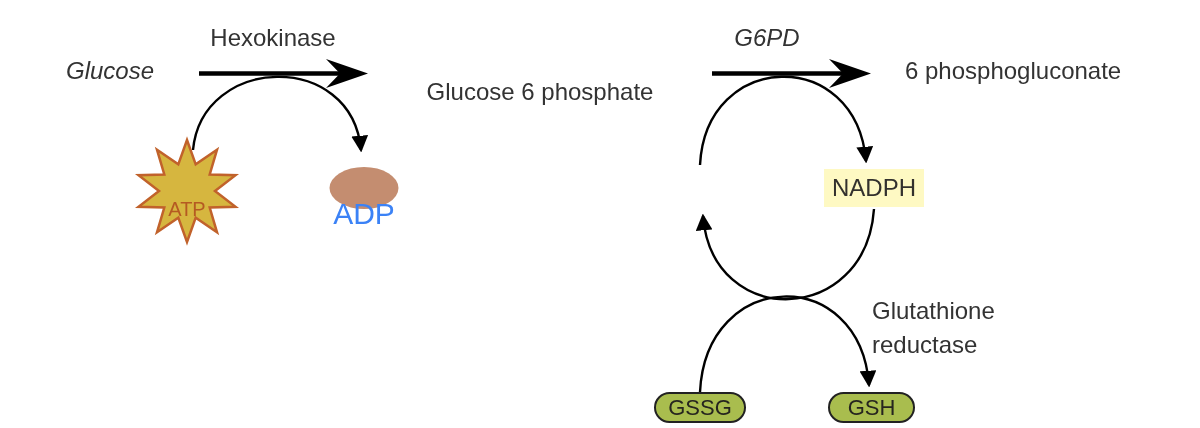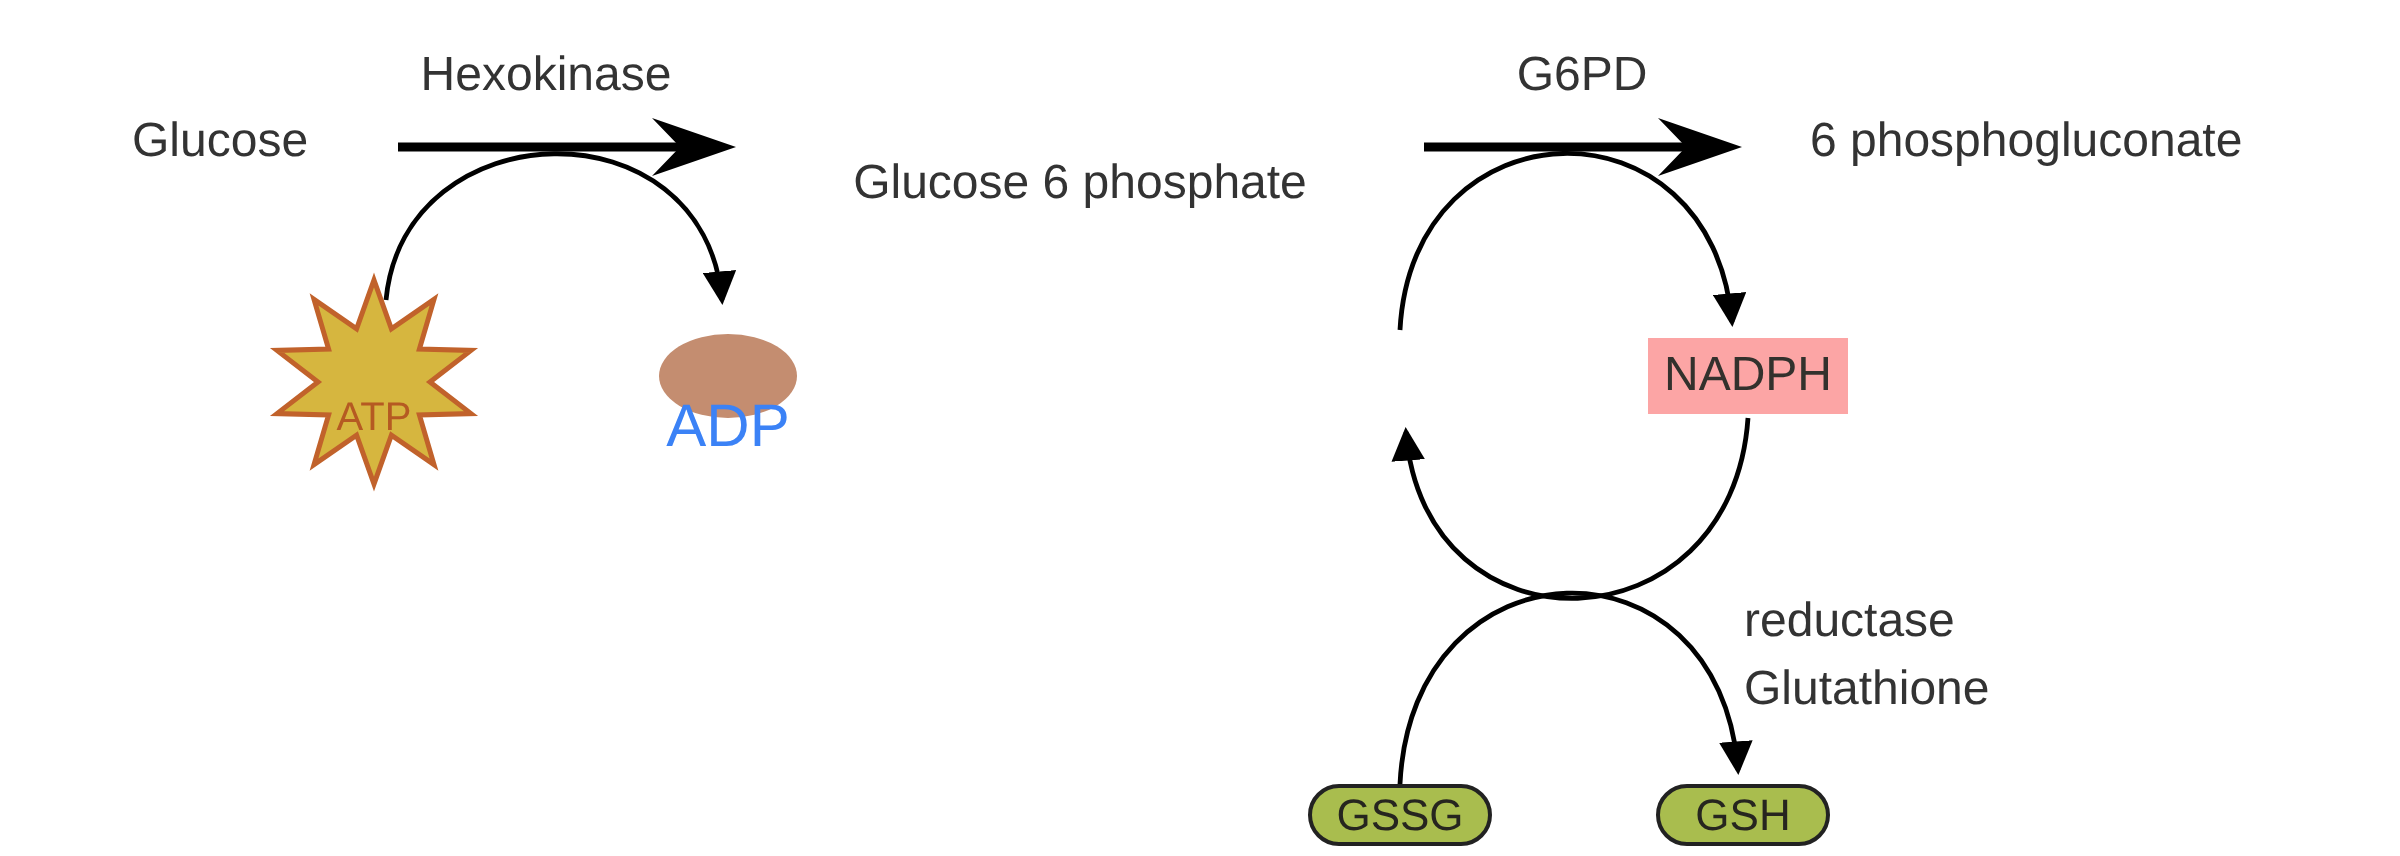--- a/index.html
+++ b/index.html
@@ -62,35 +62,35 @@
     <path d="M 874 209 C 866 326, 712 330, 703 216" fill="none" stroke-width="2.4" marker-end="url(#ah)" stroke="#000000"></path>
 
     <path d="M 700 392 C 706 268, 860 264, 869 385" fill="none" stroke-width="2.4" marker-end="url(#ah)" stroke="#000000"></path>
 
     <polygon points="187,140 195.7,164.4 217,149.7 209.7,174.5 235.5,175.2 215,191 235.5,206.8 209.7,207.5 217,232.3 195.7,217.6 187,242 178.3,217.6 157,232.3 164.3,207.5 138.5,206.8 159,191 138.5,175.2 164.3,174.5 157,149.7 178.3,164.4" stroke-width="2.5" fill="#d6b63f" stroke="#c1622b"></polygon>
 
     <ellipse cx="364" cy="188" rx="34.5" ry="21" fill="#c48d70"></ellipse>
   </svg>
 
   <div class="lbl centered" style="left:204px;top:3px;width:138px;">Hexokinase</div>
-  <div class="lbl centered" style="left:752px;top:3px;width:78px;">G6PD</div>
+  <div class="lbl centered" style="left:728px;top:3px;width:78px;font-style:italic;">G6PD</div>
 
-  <div class="lbl" style="left:66px;top:57px;">Glucose</div>
+  <div class="lbl" style="left:66px;top:57px;font-style:italic;">Glucose</div>
   <div class="lbl centered" style="left:421px;top:57px;width:238px;">Glucose 6 phosphate</div>
   <div class="lbl" style="left:905px;top:57px;">6 phosphogluconate</div>
 
   <div class="lbl two-line" style="left:872px;top:294px;">
+    <span>Glutathione</span>
     <span>reductase</span>
-    <span>Glutathione</span>
   </div>
 
   <div class="lbl centered atp-text" style="left:152px;top:177px;width:70px;">ATP</div>
   <div class="lbl centered adp-text" style="left:329px;top:176px;width:70px;">ADP</div>
 
-  <div class="cof-box" style="left: 824px; top: 169px; width: 100px; height: 38px; background: #fca5a5;">
+  <div class="cof-box" style="left: 824px; top: 169px; width: 100px; height: 38px; background: #fef9c3;">
     <span>NADPH</span>
   </div>
 
   <div class="pill" style="left: 828px; top: 392px; width: 87px; height: 31px; background: rgb(169, 189, 78);">
     <span>GSH</span>
   </div>
   <div class="pill" style="left: 654px; top: 392px; width: 92px; height: 31px; background: rgb(169, 189, 78);">
     <span>GSSG</span>
   </div>
 

